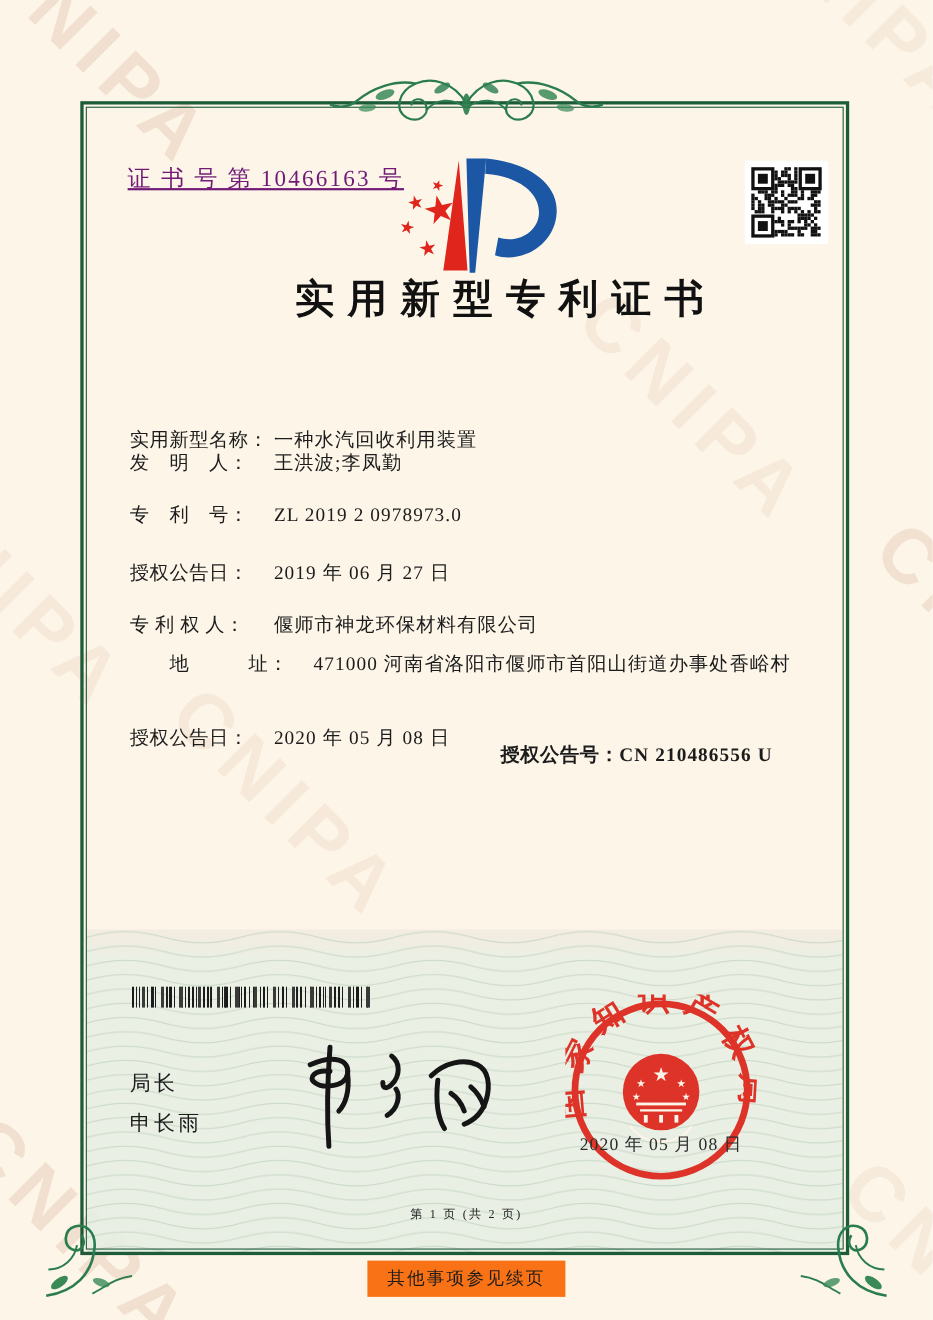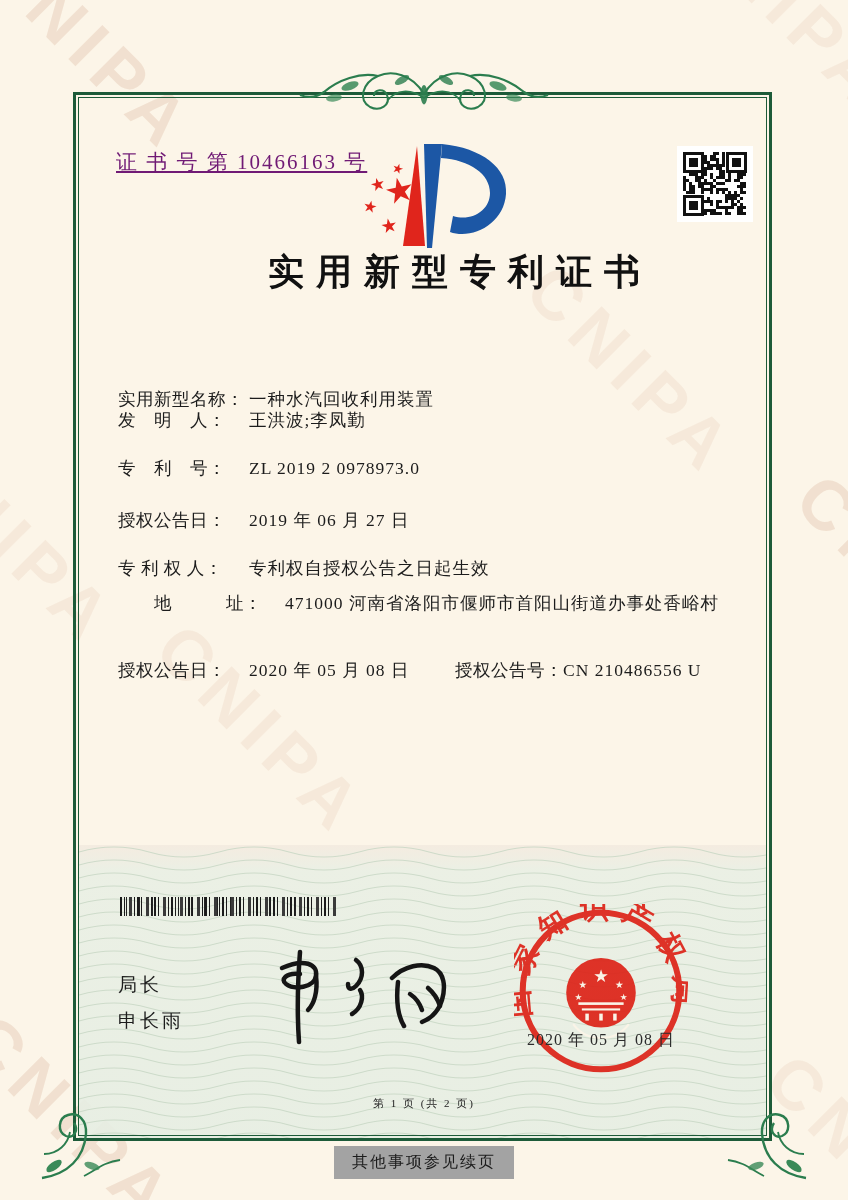--- a/index.html
+++ b/index.html
@@ -44,21 +44,21 @@
     position:absolute; left:0; top:248px; width:100%; text-align:center; z-index:3;
     font-size:36px; font-weight:bold; letter-spacing:12px; color:#111;margin-left:36px;
   }
   
   .frow{
     position:absolute; left:118px; width:620px; z-index:3;
     font-size:17.5px; line-height:22px; letter-spacing:.5px; color:#1c1c1c;
   }
   .flabel{display:inline-block; min-width:131px;}
   .fvalue{letter-spacing:1px;}
-  .pair2{position:absolute; left:337px; top:0;}
+  .pair2{position:absolute; left:337px; top:16px;font-weight:bold;}
   
   .legal{
     position:absolute; left:118px; top:694px; width:616px; z-index:3;
     font-size:17px; line-height:27.5px; color:#1c1c1c; letter-spacing:.4px;
   }
   .legal p{margin:0; text-indent:2em;}
   
   .barcode{
     position:absolute; left:120px; top:897px; width:218px; height:19px; z-index:3;
     background:
@@ -85,21 +85,21 @@
   }
   
   .pageinfo{
     position:absolute; left:0; top:1096px; width:100%; text-align:center; z-index:3;
     font-size:11px; letter-spacing:2px; color:#222;
   }
   .note{
     position:absolute; left:0; top:1146px; width:100%; text-align:center; z-index:3;
   }
   .note span{
-    display:inline-block; background:#a3a3a3; padding:6px 18px;
+    display:inline-block; background:#f97316; padding:6px 18px;
     font-size:16px; letter-spacing:2px; color:#1c1c1c;
   }
   .orn{position:absolute; z-index:3; pointer-events:none;}
 </style>
 </head>
 <body>
 
 <div class="page">
 
   <div class="wm" style="left:-42px;top:6px;">CNIPA</div>
@@ -350,21 +350,21 @@
   <div class="frow" style="top:409px;">
     <span class="flabel">发　明　人：</span><span class="fvalue">王洪波;李凤勤</span>
   </div>
   <div class="frow" style="top:457px;">
     <span class="flabel">专　利　号：</span><span class="fvalue">ZL 2019 2 0978973.0</span>
   </div>
   <div class="frow" style="top:509px;">
     <span class="flabel">授权公告日：</span><span class="fvalue">2019 年 06 月 27 日</span>
   </div>
   <div class="frow" style="top:557px;">
-    <span class="flabel">专 利 权 人：</span><span class="fvalue">专利权自授权公告之日起生效</span>
+    <span class="flabel">专 利 权 人：</span><span class="fvalue">偃师市神龙环保材料有限公司</span>
   </div>
   <div class="frow" style="top:592px;margin-left:36px;">
     <span class="flabel">地　　　址：</span><span class="fvalue">471000 河南省洛阳市偃师市首阳山街道办事处香峪村</span>
   </div>
   <div class="frow" style="top:659px;">
     <span class="flabel">授权公告日：</span><span class="fvalue">2020 年 05 月 08 日</span>
     <span class="pair2"><span>授权公告号：</span><span class="fvalue">CN 210486556 U</span></span>
   </div>
 
 

